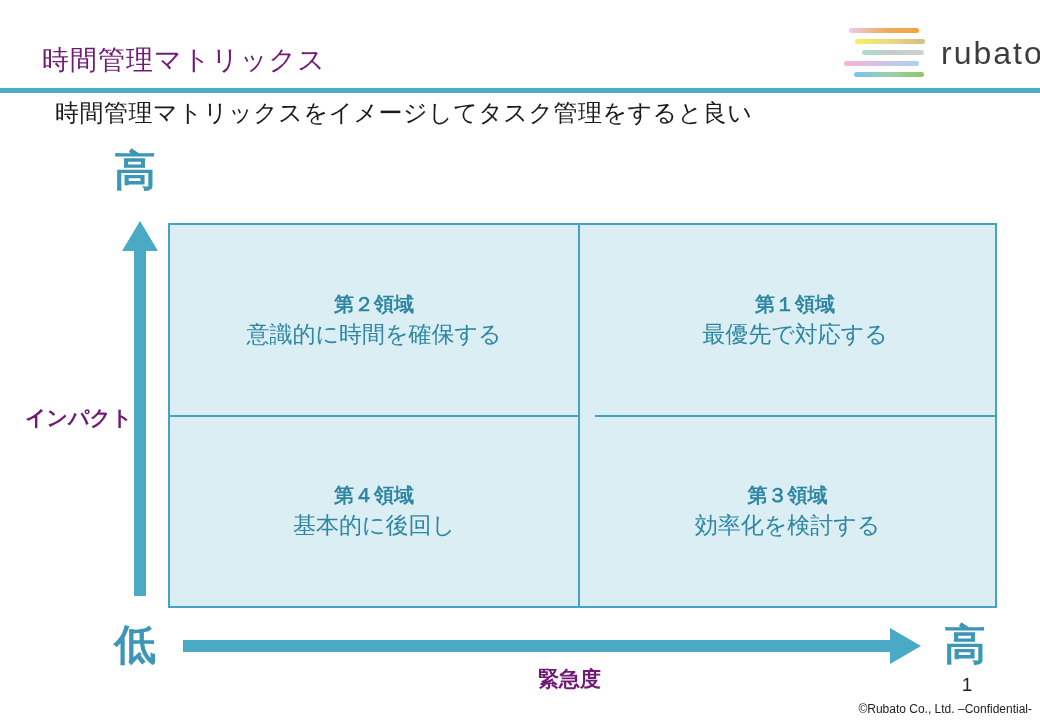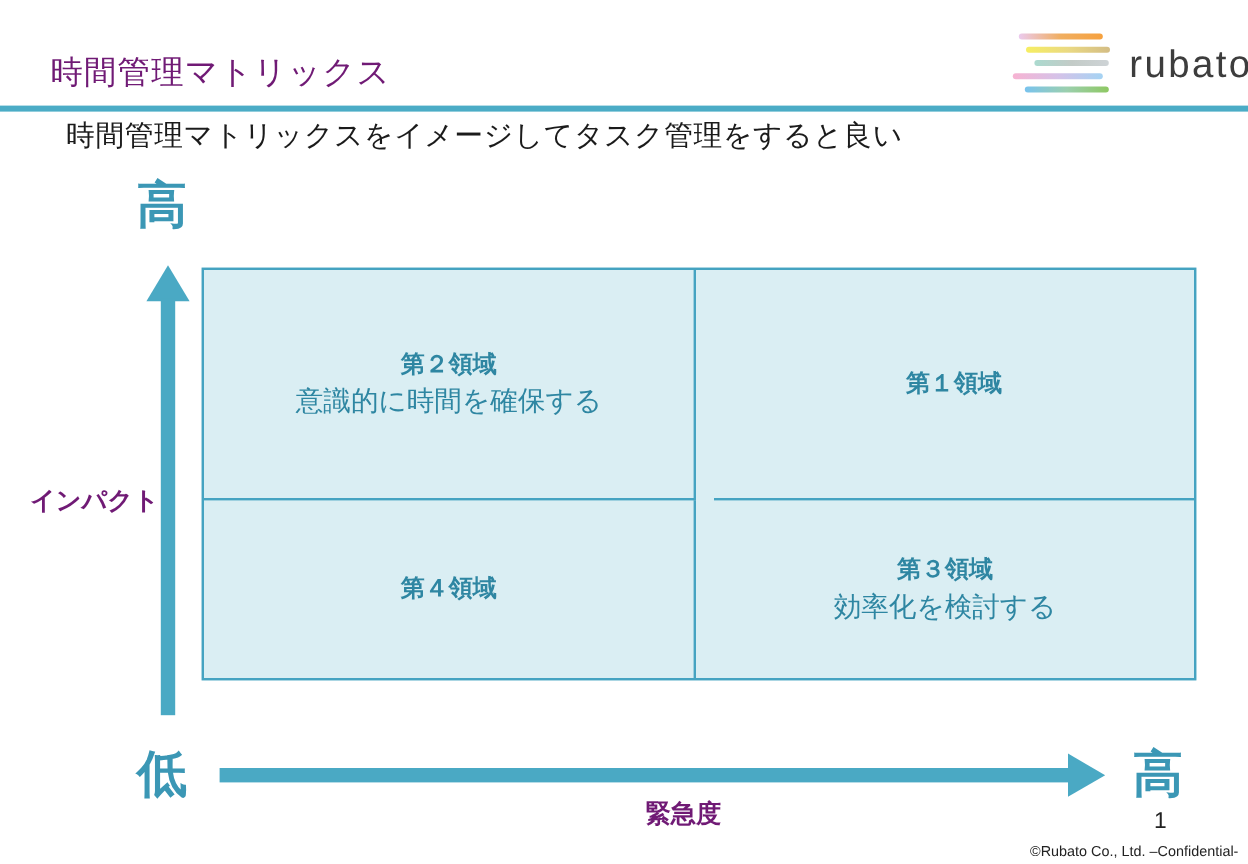--- a/index.html
+++ b/index.html
@@ -34,21 +34,21 @@
   .s2{top:24px;left:19px;width:62px;}
   .s3{top:35px;left:1px;width:75px;}
   .s4{top:46px;left:11px;width:70px;}
   .logo-text{
     font-size:32px;font-weight:300;color:#3d3d3d;
     letter-spacing:2px;margin-left:12px;line-height:1;
   }
   
   .matrix{
     position:absolute;left:168px;top:223px;
-    width:829px;height:344px;box-sizing:border-box;
+    width:829px;height:385px;box-sizing:border-box;
     background:#daeef3;border:2px solid #45a3c1;
     display:grid;grid-template-columns:410px 1fr;grid-template-rows:192px 1fr;
   }
   .quadrant{
     display:flex;flex-direction:column;align-items:center;justify-content:center;
     text-align:center;
   }
   .q-tl{border-right:2px solid #45a3c1;border-bottom:2px solid #45a3c1;}
   .q-tr{border-bottom:2px solid #45a3c1;margin-left:15px;}
   .q-bl{border-right:2px solid #45a3c1;}
@@ -126,23 +126,25 @@
     <div class="h-arrow-shaft"></div>
     <div class="h-arrow-head"></div>
 
     <div class="matrix">
       <div class="quadrant q-tl">
         <span class="q-title">第２領域</span>
         <span class="q-desc">意識的に時間を確保する</span>
       </div>
       <div class="quadrant q-tr">
         <span class="q-title">第１領域</span>
+        <span class="q-desc">最優先で対応する</span>
       </div>
       <div class="quadrant q-bl">
         <span class="q-title">第４領域</span>
+        <span class="q-desc">基本的に後回し</span>
       </div>
       <div class="quadrant q-br">
         <span class="q-title">第３領域</span>
         <span class="q-desc">効率化を検討する</span>
       </div>
     </div>
   </div>
 
   <div class="page-number">1</div>
   <div class="copyright">©Rubato Co., Ltd. –Confidential-</div>

